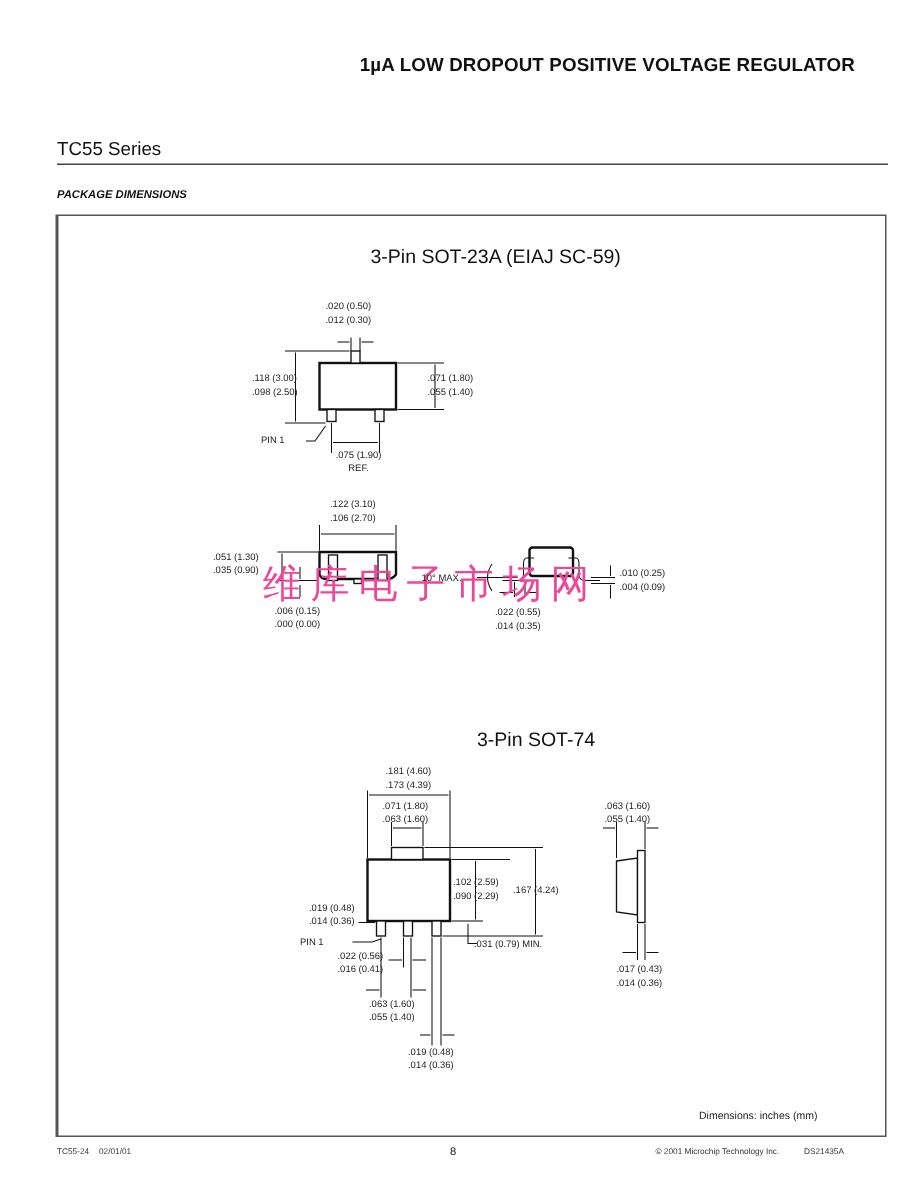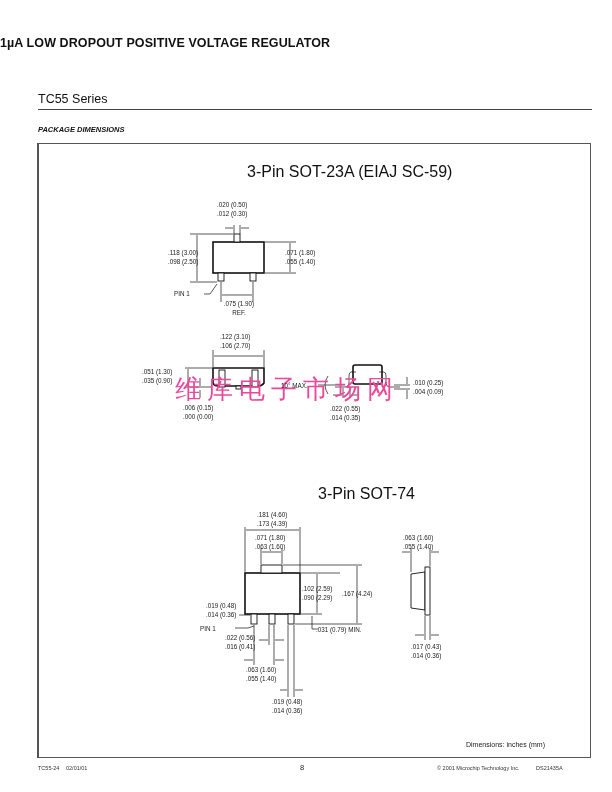--- a/index.html
+++ b/index.html
@@ -1,25 +1,25 @@
 <!DOCTYPE html>
 <html><head>
 <meta charset="utf-8">
 <style>
   html, body { margin:0; padding:0; background:#ffffff; }
   body { width:612px; height:792px; position:relative; overflow:hidden;
          font-family:"Liberation Sans", sans-serif; color:#111; }
   .abs { position:absolute; }
-  .hdr-title { left:0; width:570px; top:36px; text-align:left; font-weight:bold; font-size:12.5px; letter-spacing:0.1px; }
+  .hdr-title { left:0; width:570px; top:36px; text-align:right; font-weight:bold; font-size:12.5px; letter-spacing:0.1px; }
   .series { left:38px; top:92px; font-weight:normal; font-size:12.5px; }
   .rule { left:38px; width:554px; top:109px; height:0; border-top:1px solid #444; }
   .section { left:38px; top:125px; font-weight:bold; font-size:7.5px;font-style:italic; }
   .frame { left:37px; top:143px; width:554px; height:615px; border:1px solid #555; border-left:2px solid #555; box-sizing:border-box; }
   .drawing { left:0; top:0; width:612px; height:792px; }
-  .pkg-title { font-size:16px; }
+  .pkg-title { font-size:13px; }
   .dim { font-size:6.3px; color:#222; line-height:9px; white-space:nowrap; }
   .note { font-size:7px; color:#222; }
   .foot { font-size:5.5px; color:#333; top:765px; }
   .pageno { font-size:7.5px; color:#222; top:763px; }
   svg .ln { stroke:#111; stroke-width:0.7; fill:none; }
   svg .body { stroke:#111; stroke-width:1.6; fill:#fff; }
   svg .thin { stroke:#111; stroke-width:0.9; fill:#fff; }
   .wm { font-family:"DejaVu Serif", serif; font-size:26px; color:#ec4899; letter-spacing:6px; }
 </style>
 </head>

